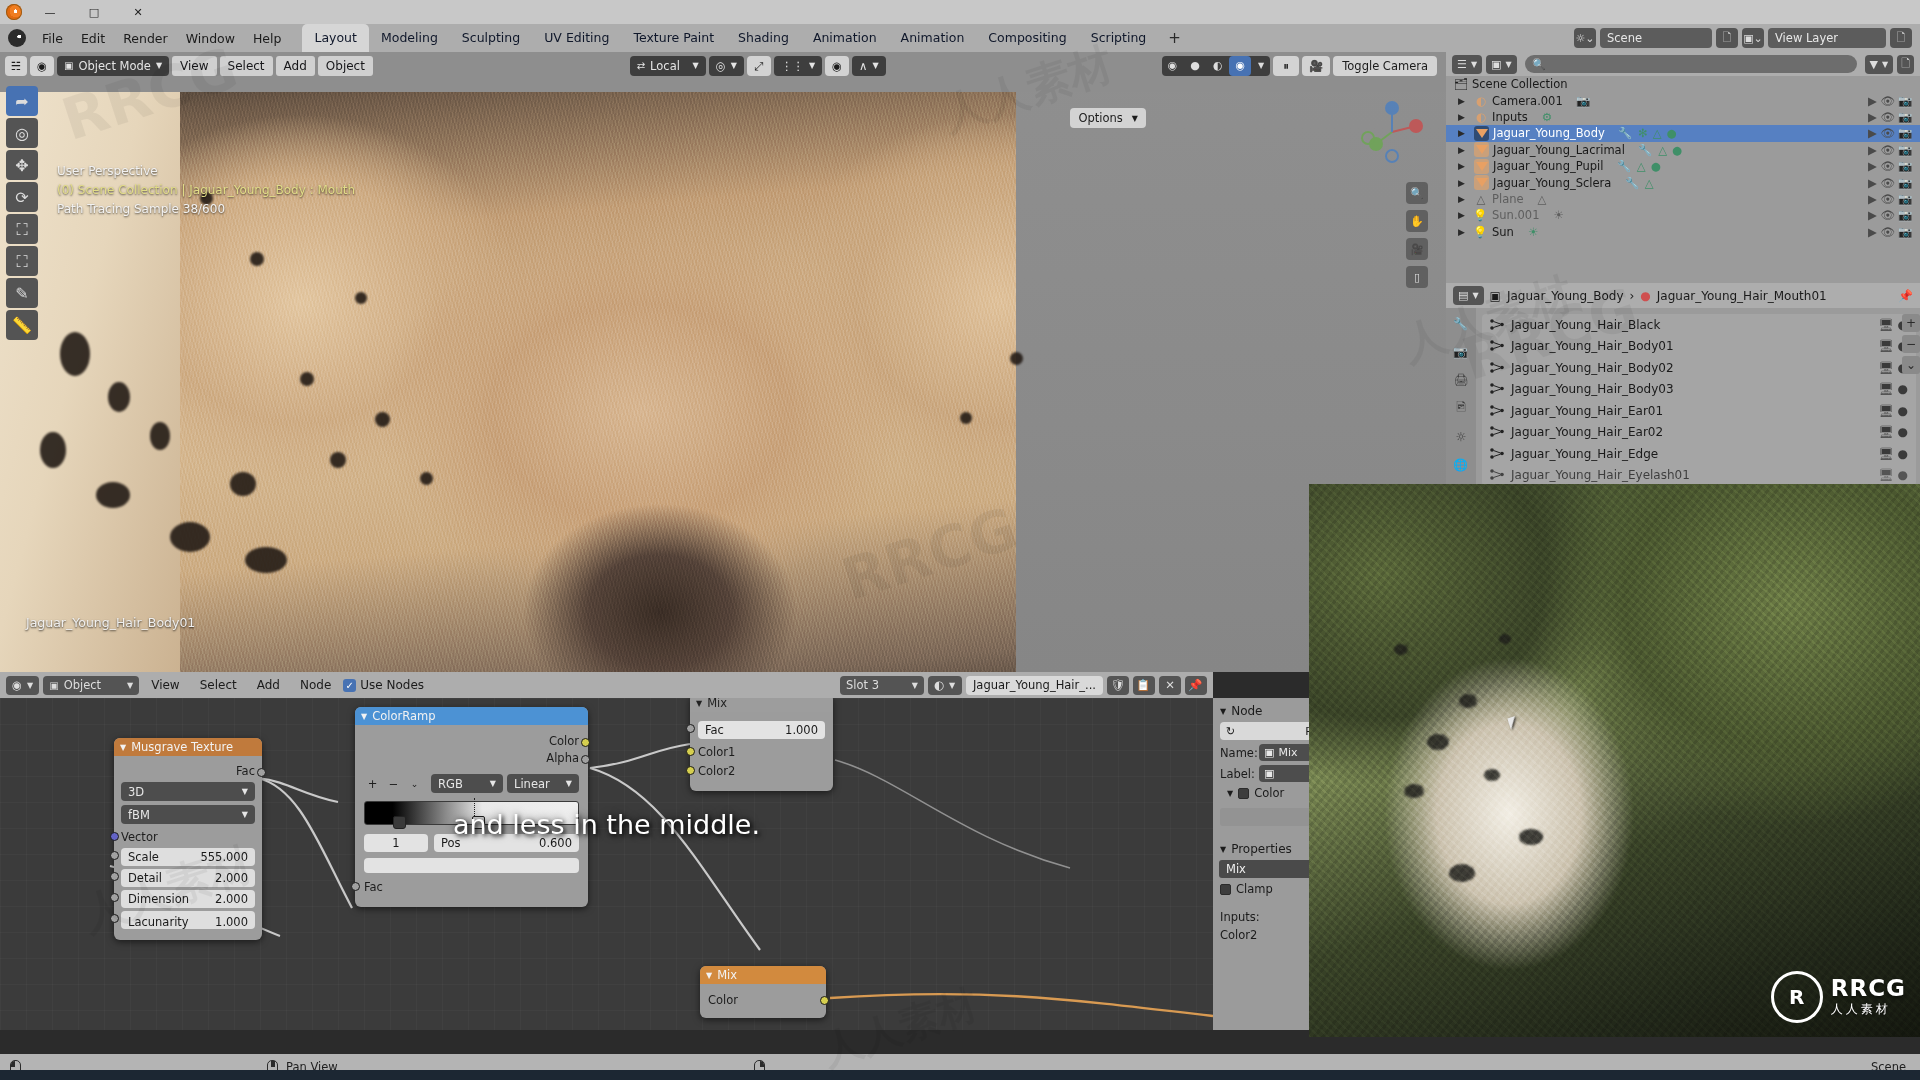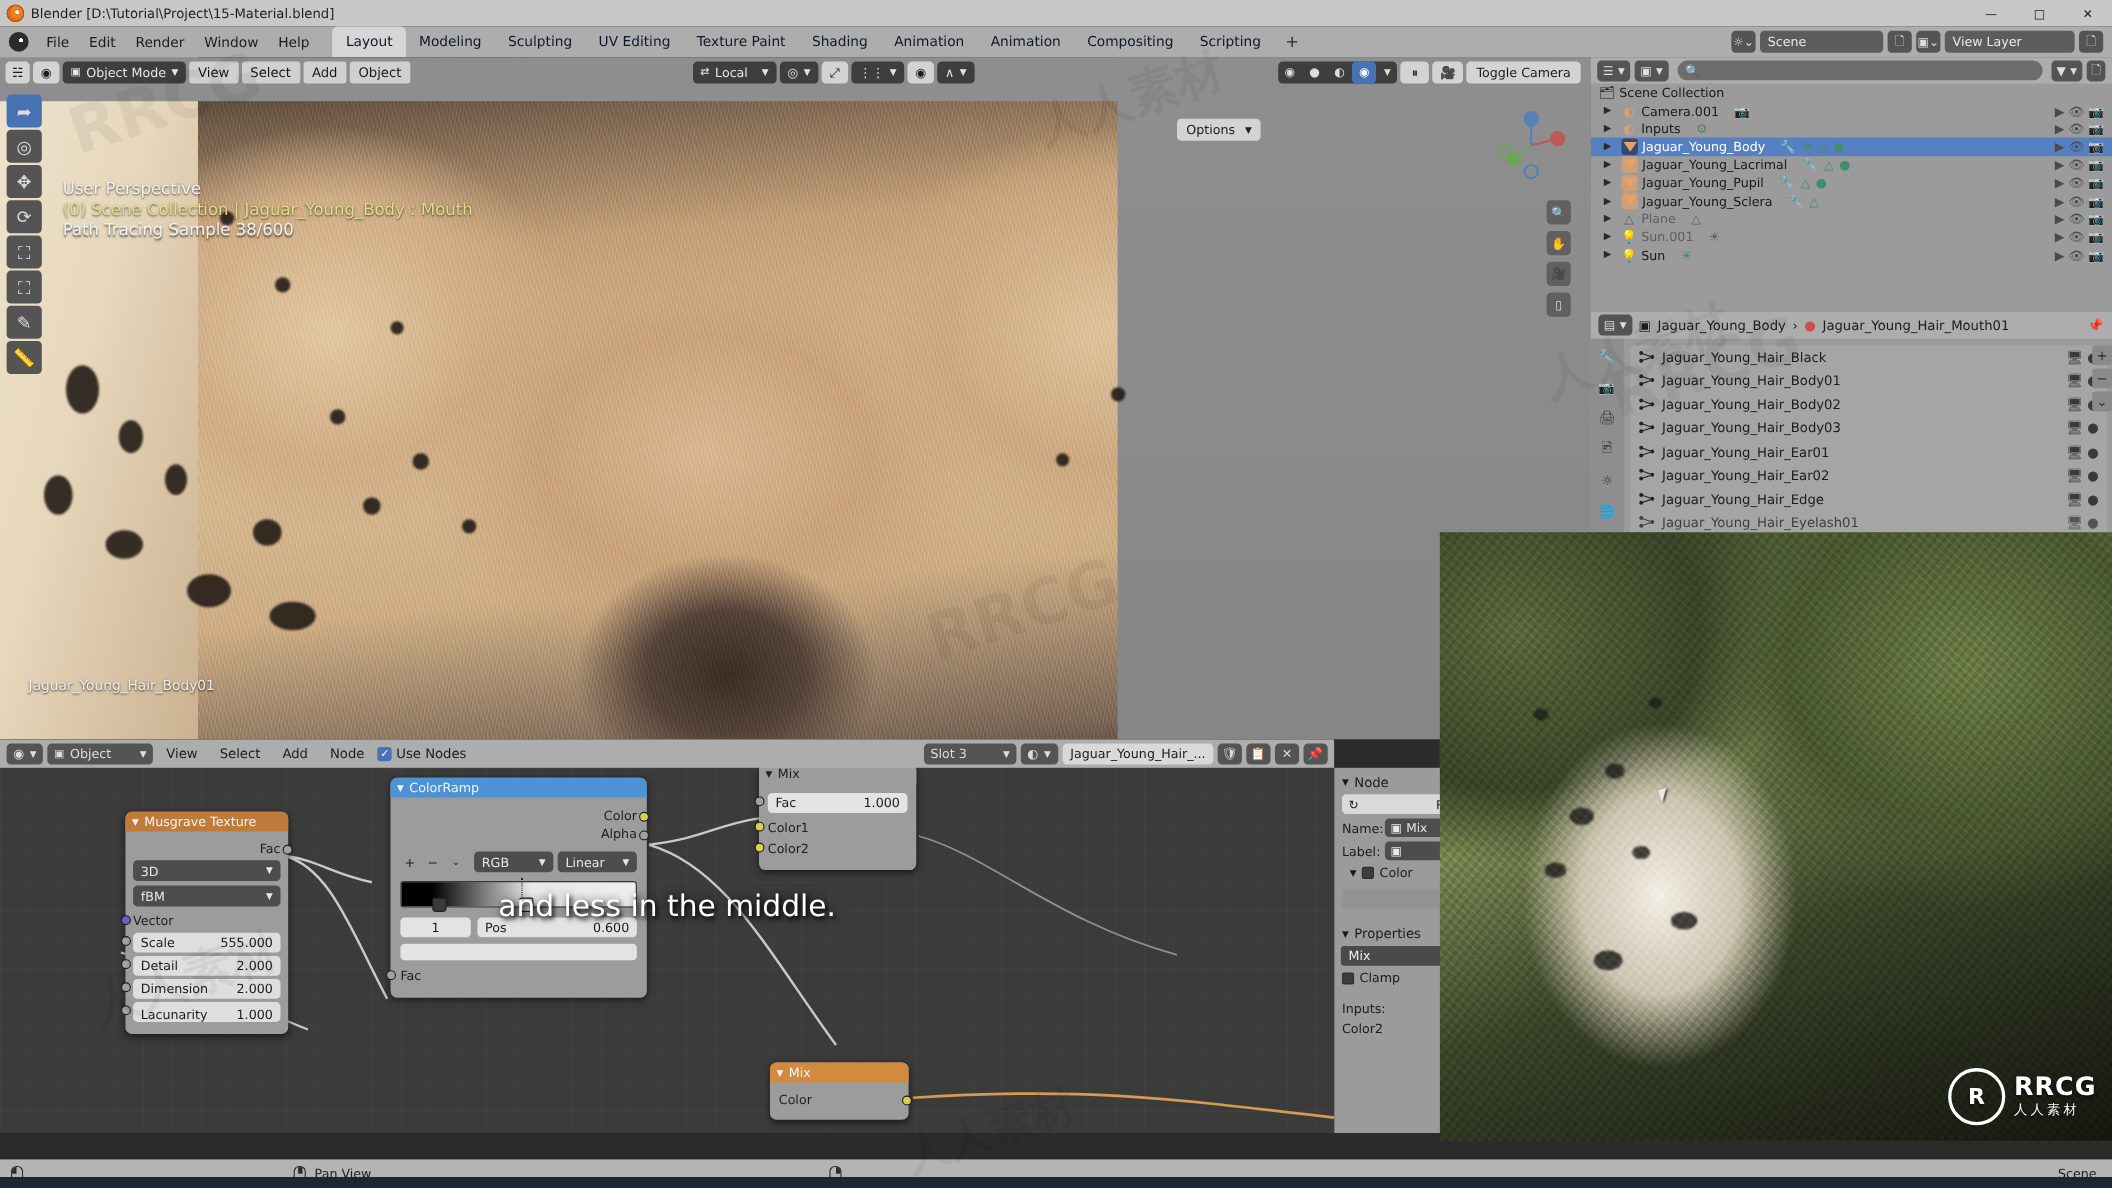--- a/index.html
+++ b/index.html
@@ -118,21 +118,21 @@
     display: flex; flex-direction: column; gap: 2px;
   }
   .tool-btn {
     width: 32px; height: 30px; background: #545454; border-radius: 4px;
     display: flex; align-items: center; justify-content: center; color: #dcdcdc;
   }
   .tool-btn.sel { background: #4772b3; }
 
   .vp-overlay-text {
     position: absolute; left: 57px; top: 110px; z-index: 5;
-    font-size: 15px; color: #f2f2f2; line-height: 19px; text-shadow: 0 1px 2px rgba(0,0,0,.7);
+    font-size: 12px; color: #f2f2f2; line-height: 19px; text-shadow: 0 1px 2px rgba(0,0,0,.7);
   }
   .vp-overlay-text .coll { color: #e2dd88; }
   .vp-obj-name {
     position: absolute; left: 26px; bottom: 42px; z-index: 5; font-size: 12.5px;
     color: #efefef; text-shadow: 0 1px 2px rgba(0,0,0,.8);
   }
 
   .vp-gizmo {
     position: absolute; right: 18px; top: 44px; width: 72px; height: 72px; z-index: 6; opacity:.8;
   }
@@ -333,21 +333,20 @@
   .wm2 { position:absolute; color: rgba(0,0,0,.055); font-size:58px; font-weight:bold;
          pointer-events:none; z-index: 25; }
 </style>
 </head>
 <body>
 
 <div id="app">
 
   <div class="titlebar">
     <div class="blender-logo"></div>
-    <div class="wintitle">Blender [D:\Tutorial\Project\15-Material.blend]</div>
     <div class="win-btns">
       <div>—</div>
       <div>□</div>
       <div>✕</div>
     </div>
   </div>
 
   <div class="topbar">
     <div class="logo-sm"></div>
     <div class="menu-item">File</div>

